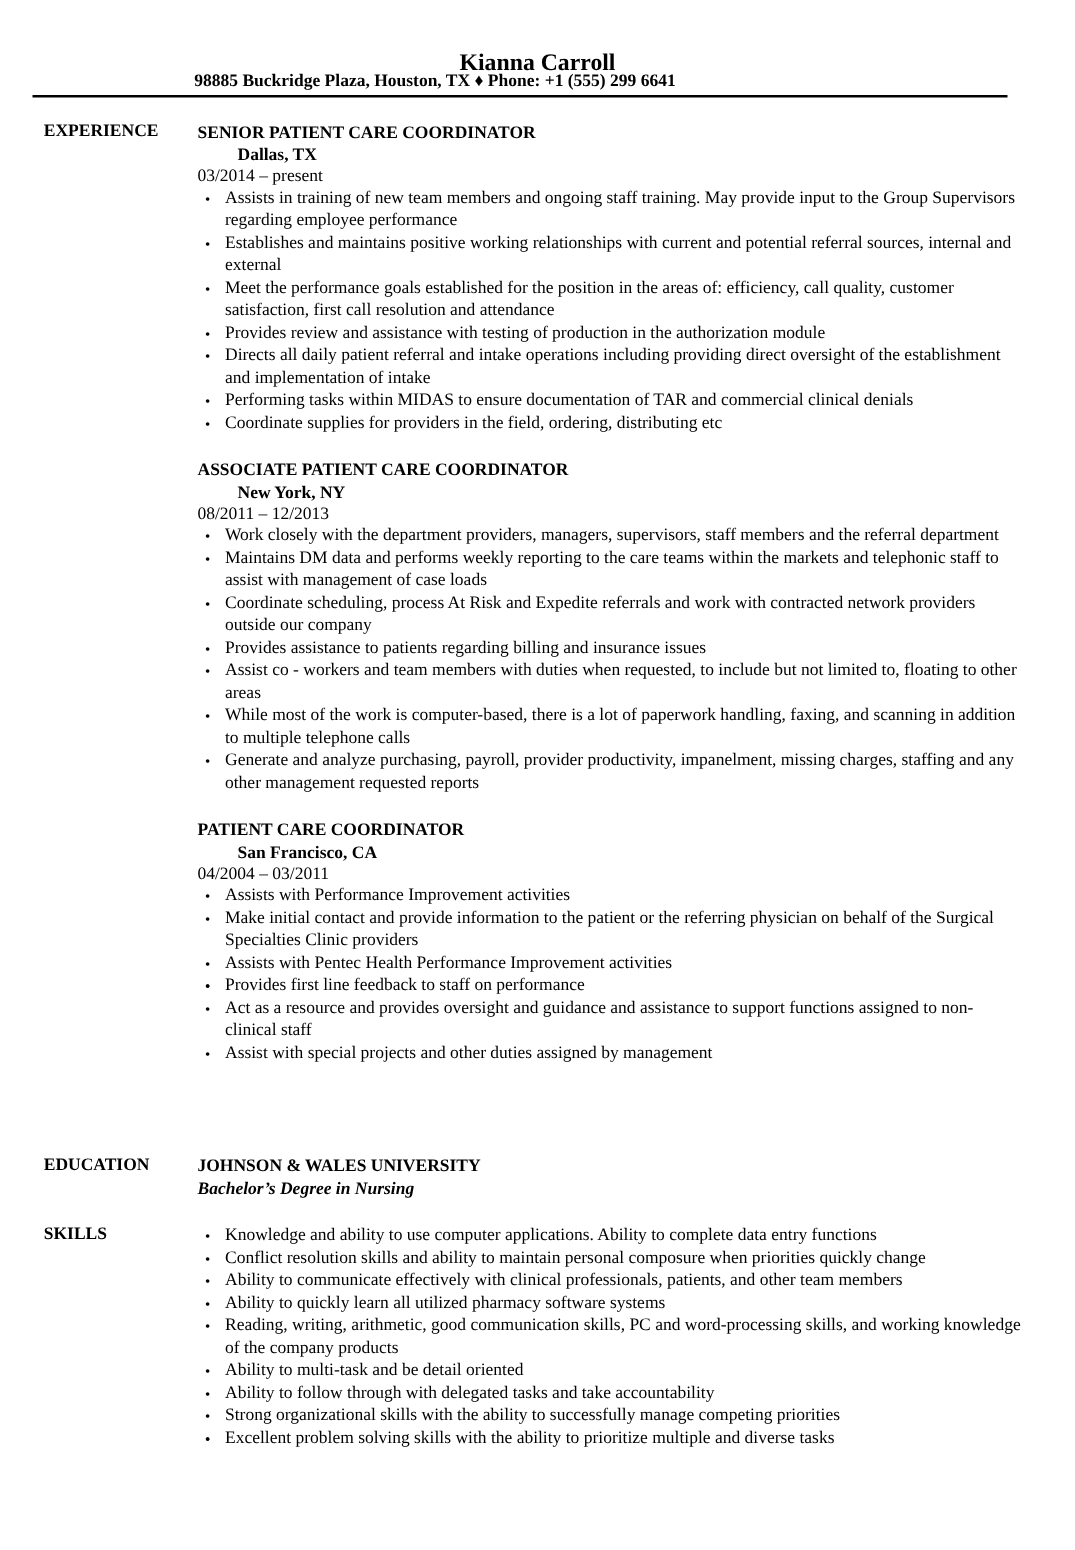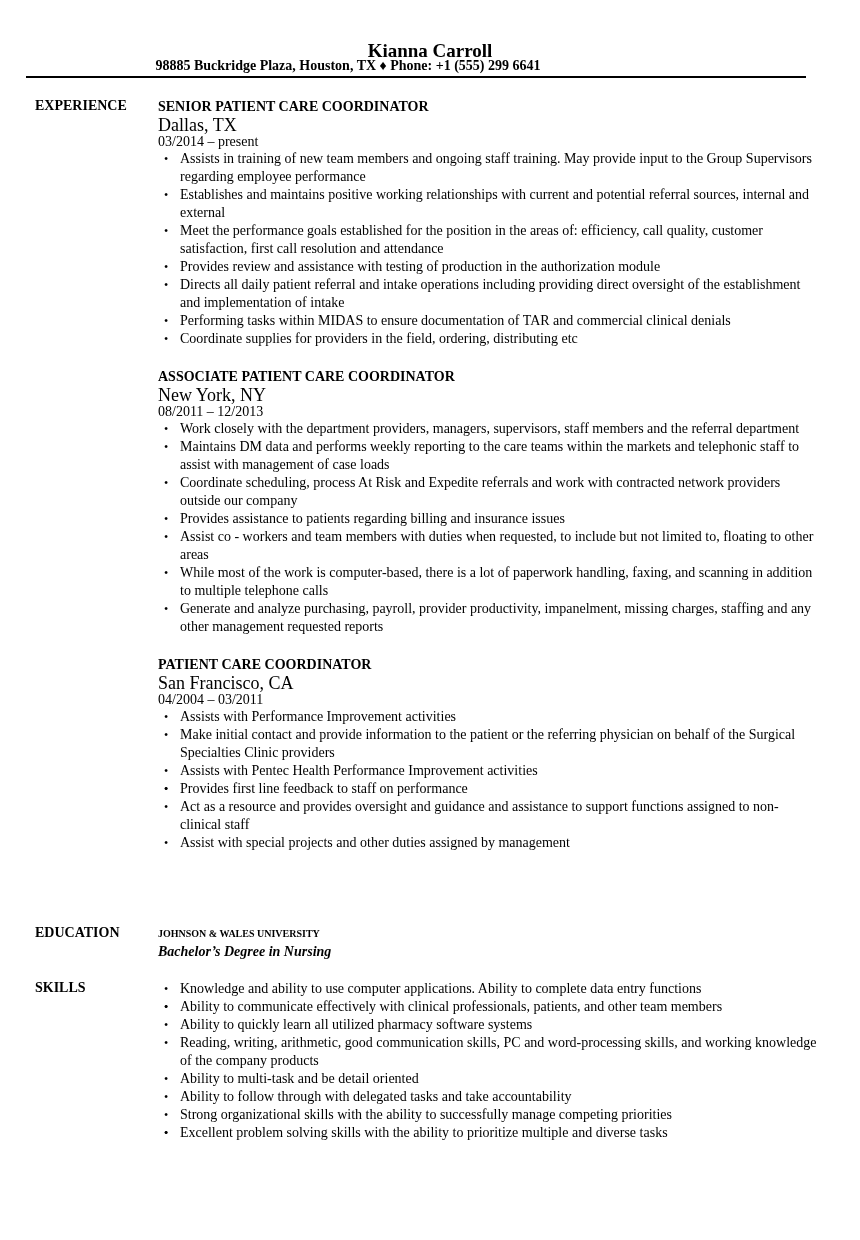--- a/index.html
+++ b/index.html
@@ -6,26 +6,26 @@
   body { width: 860px; height: 1240px; position: relative; font-family: "Liberation Serif", "DejaVu Serif", serif; color: #000; }
   .page { position: absolute; left: 0; top: 0; width: 860px; }
   .name { position: absolute; top: 40px; left: 0; width: 860px; text-align: center; font-size: 19px; font-weight: bold; letter-spacing: 0; }
   .contact { position: absolute; top: 58px; left: 0; width: 696px; text-align: center; font-size: 14px; font-weight: bold; }
   .divider { position: absolute; top: 76px; left: 26px; width: 780px; height: 0; border-top: 2px solid #000; }
   .section { position: absolute; left: 0; width: 860px; }
   .section-label { position: absolute; left: 35px; font-size: 14px; font-weight: bold; text-transform: uppercase; }
   .content { position: absolute; left: 158px; width: 660px; }
   .job { margin: 0 0 20px 0; }
   .job-title { font-size: 14px; font-weight: bold; text-transform: uppercase; line-height: 18px; }
-  .job-loc { font-size: 18px; font-weight: normal; line-height: 18px; }
+  .job-loc { font-size: 14px; font-weight: bold; line-height: 18px; margin-left: 32px; }
   .job-dates { font-size: 14px; line-height: 16px; }
   ul.bullets { list-style: none; margin: 0; padding: 0; }
   ul.bullets li { position: relative; padding-left: 22px; font-size: 14px; line-height: 18px; }
   ul.bullets li .dot { position: absolute; left: 6px; top: 0; font-size: 12px; }
-  .edu-school { font-size: 10px; font-weight: bold; text-transform: uppercase; line-height: 18px; }
+  .edu-school { font-size: 14px; font-weight: bold; text-transform: uppercase; line-height: 18px; }
   .edu-degree { font-size: 14px; font-weight: bold; line-height: 18px; font-style: italic; }
 </style>
 </head>
 <body>
 
 <div class="page">
   <div class="name">Kianna Carroll</div>
   <div class="contact">98885 Buckridge Plaza, Houston, TX ♦ Phone: +1 (555) 299 6641</div>
   <div class="divider"></div>
 
@@ -87,21 +87,21 @@
       <div class="edu-school">JOHNSON &amp; WALES UNIVERSITY</div>
       <div class="edu-degree">Bachelor’s Degree in Nursing</div>
     </div>
   </div>
 
   <div class="section" style="top:980px;">
     <div class="section-label">SKILLS</div>
     <div class="content">
       <ul class="bullets">
         <li><span class="dot">•</span><span>Knowledge and ability to use computer applications. Ability to complete data entry functions</span></li>
-        <li><span class="dot">•</span></li>
+        <li><span class="dot">•</span><span>Conflict resolution skills and ability to maintain personal composure when priorities quickly change</span></li>
         <li><span class="dot">•</span><span>Ability to communicate effectively with clinical professionals, patients, and other team members</span></li>
         <li><span class="dot">•</span><span>Ability to quickly learn all utilized pharmacy software systems</span></li>
         <li><span class="dot">•</span><span>Reading, writing, arithmetic, good communication skills, PC and word-processing skills, and working knowledge of the company products</span></li>
         <li><span class="dot">•</span><span>Ability to multi-task and be detail oriented</span></li>
         <li><span class="dot">•</span><span>Ability to follow through with delegated tasks and take accountability</span></li>
         <li><span class="dot">•</span><span>Strong organizational skills with the ability to successfully manage competing priorities</span></li>
         <li><span class="dot">•</span></li>
         <li><span class="dot">•</span><span>Excellent problem solving skills with the ability to prioritize multiple and diverse tasks</span></li>
       </ul>
     </div>

